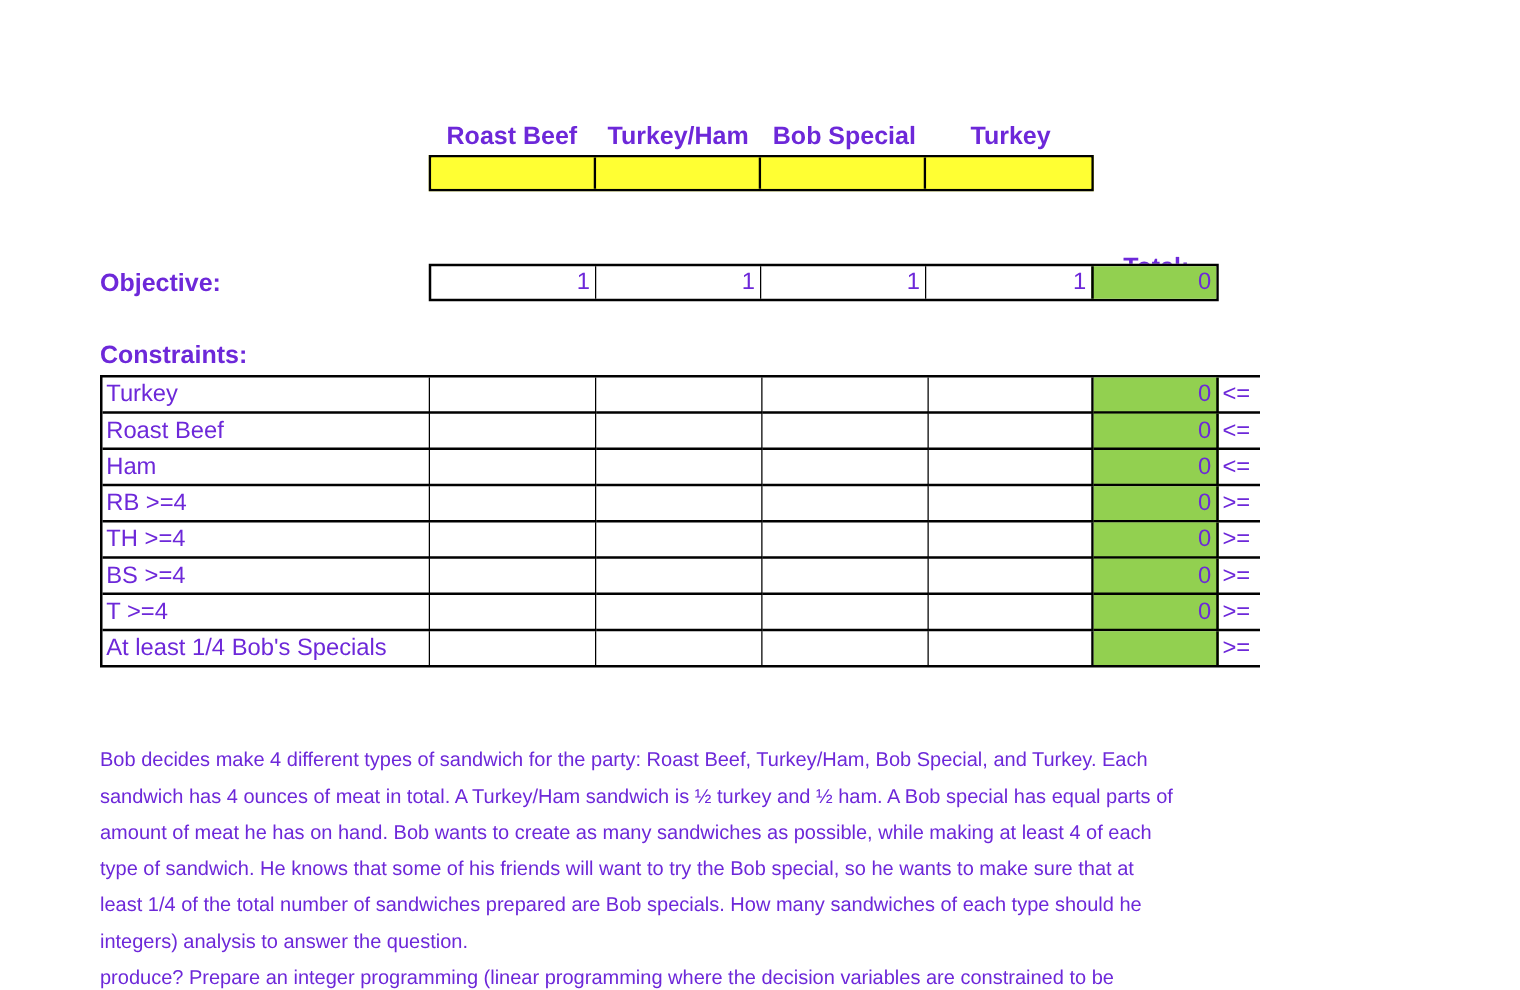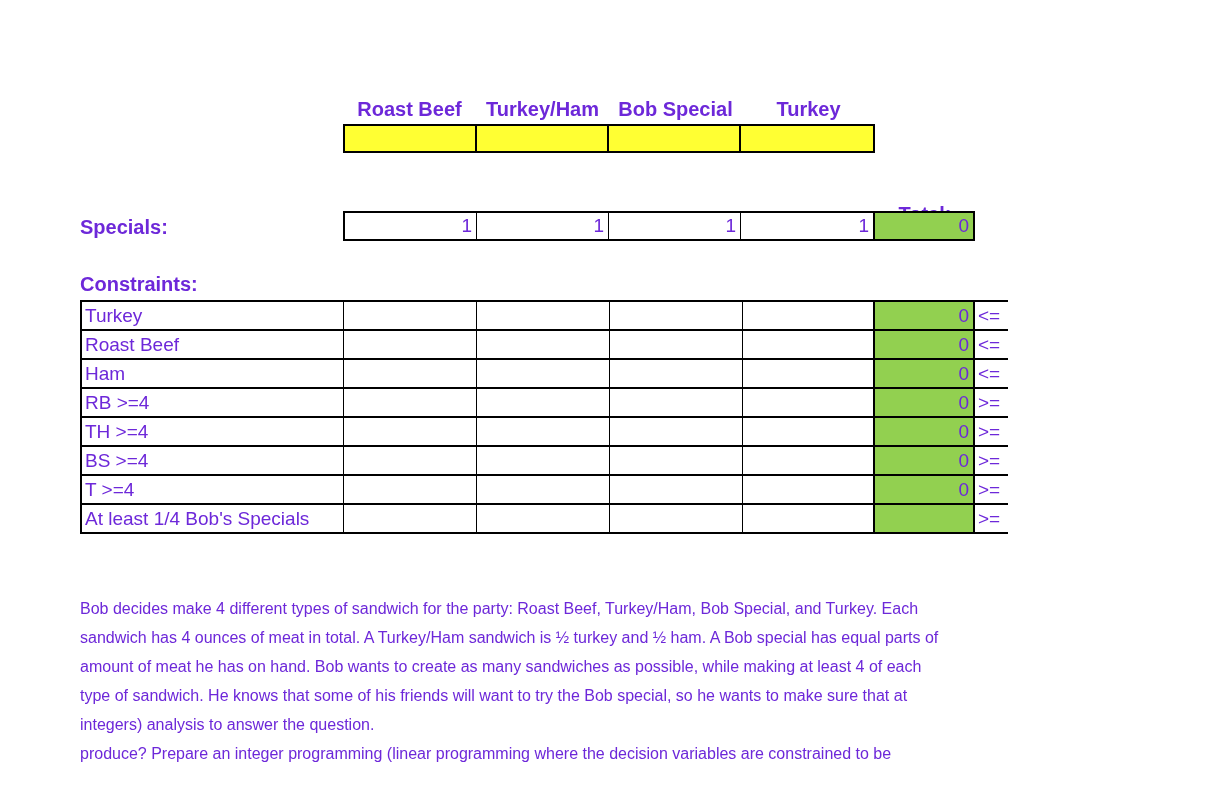--- a/index.html
+++ b/index.html
@@ -135,21 +135,21 @@
 
   <div class="yellow-row">
     <div class="ycell"></div>
     <div class="ycell"></div>
     <div class="ycell"></div>
     <div class="ycell"></div>
   </div>
 
   <div class="label" style="left:875px; top:156px; width:100px; text-align:center;">Total:</div>
 
-  <div class="label" style="left:80px; top:169px;">Specials:</div>
+  <div class="label" style="left:80px; top:169px;">Objective:</div>
   <div class="obj-row">
     <div class="ocell">1</div>
     <div class="ocell">1</div>
     <div class="ocell">1</div>
     <div class="ocell last-white">1</div>
     <div class="ocell green">0</div>
   </div>
 
   <div class="label" style="left:80px; top:226px;">Constraints:</div>
   <div class="ctable">
@@ -242,17 +242,18 @@
       <div class="cc c-rhs">0</div>
     </div>
 
   </div>
 
   <div class="paragraph">
     <div class="pline">Bob decides make 4 different types of sandwich for the party: Roast Beef, Turkey/Ham, Bob Special, and Turkey. Each</div>
     <div class="pline">sandwich has 4 ounces of meat in total. A Turkey/Ham sandwich is ½ turkey and ½ ham. A Bob special has equal parts of</div>
     <div class="pline">amount of meat he has on hand. Bob wants to create as many sandwiches as possible, while making at least 4 of each</div>
     <div class="pline">type of sandwich. He knows that some of his friends will want to try the Bob special, so he wants to make sure that at</div>
+    <div class="pline">least 1/4 of the total number of sandwiches prepared are Bob specials. How many sandwiches of each type should he</div>
     <div class="pline">integers) analysis to answer the question.</div>
     <div class="pline">produce? Prepare an integer programming (linear programming where the decision variables are constrained to be</div>
   </div>
 
 </div>
 
 </body></html>

